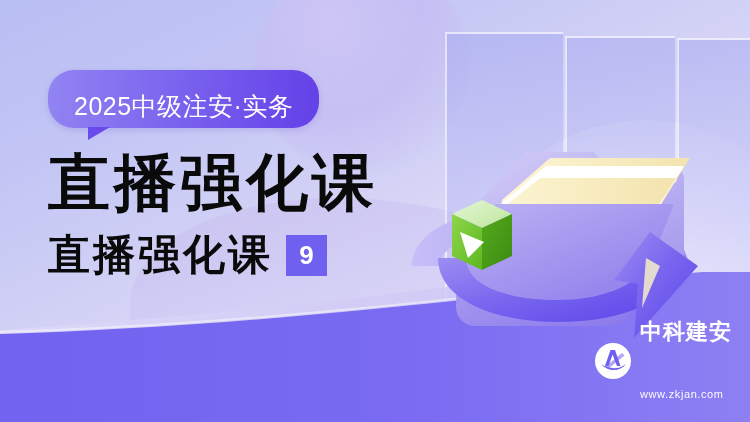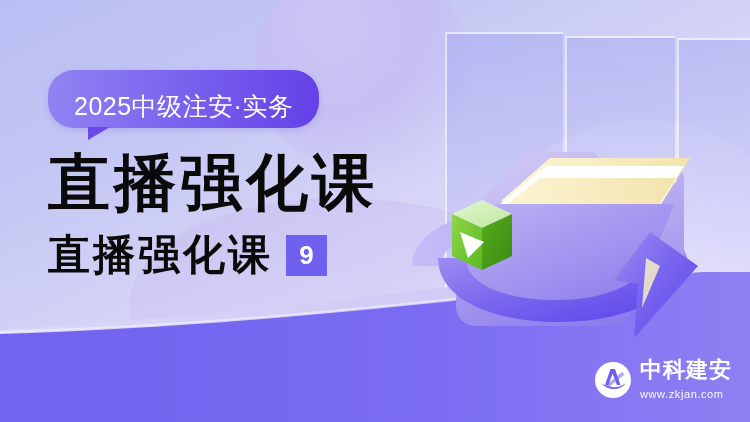--- a/index.html
+++ b/index.html
@@ -170,34 +170,35 @@
   .brand-mark {
     width: 36px;
     height: 36px;
     border-radius: 50%;
     background: #ffffff;
     display: flex;
     align-items: center;
     justify-content: center;
     flex: 0 0 auto;
   }
-  .brand-text { display: flex; flex-direction: column; gap: 8px; }
+  .brand-text { display: flex; flex-direction: column; gap: 14px; }
   .brand-name {
     color: #ffffff;
     font-size: 22px;
     font-weight: bold;
     letter-spacing: 1px;
     line-height: 1;
   }
   .brand-url {
     color: #ffffff;
     font-size: 11px;
     letter-spacing: .6px;
     line-height: 1;
     opacity: .97;
+    margin-top: 32px;
   }
 </style>
 </head>
 <body>
 
 <div id="banner">
 
   <div class="bg-layer">
     <div class="blob-top"></div>
     <div class="blob-mid"></div>

